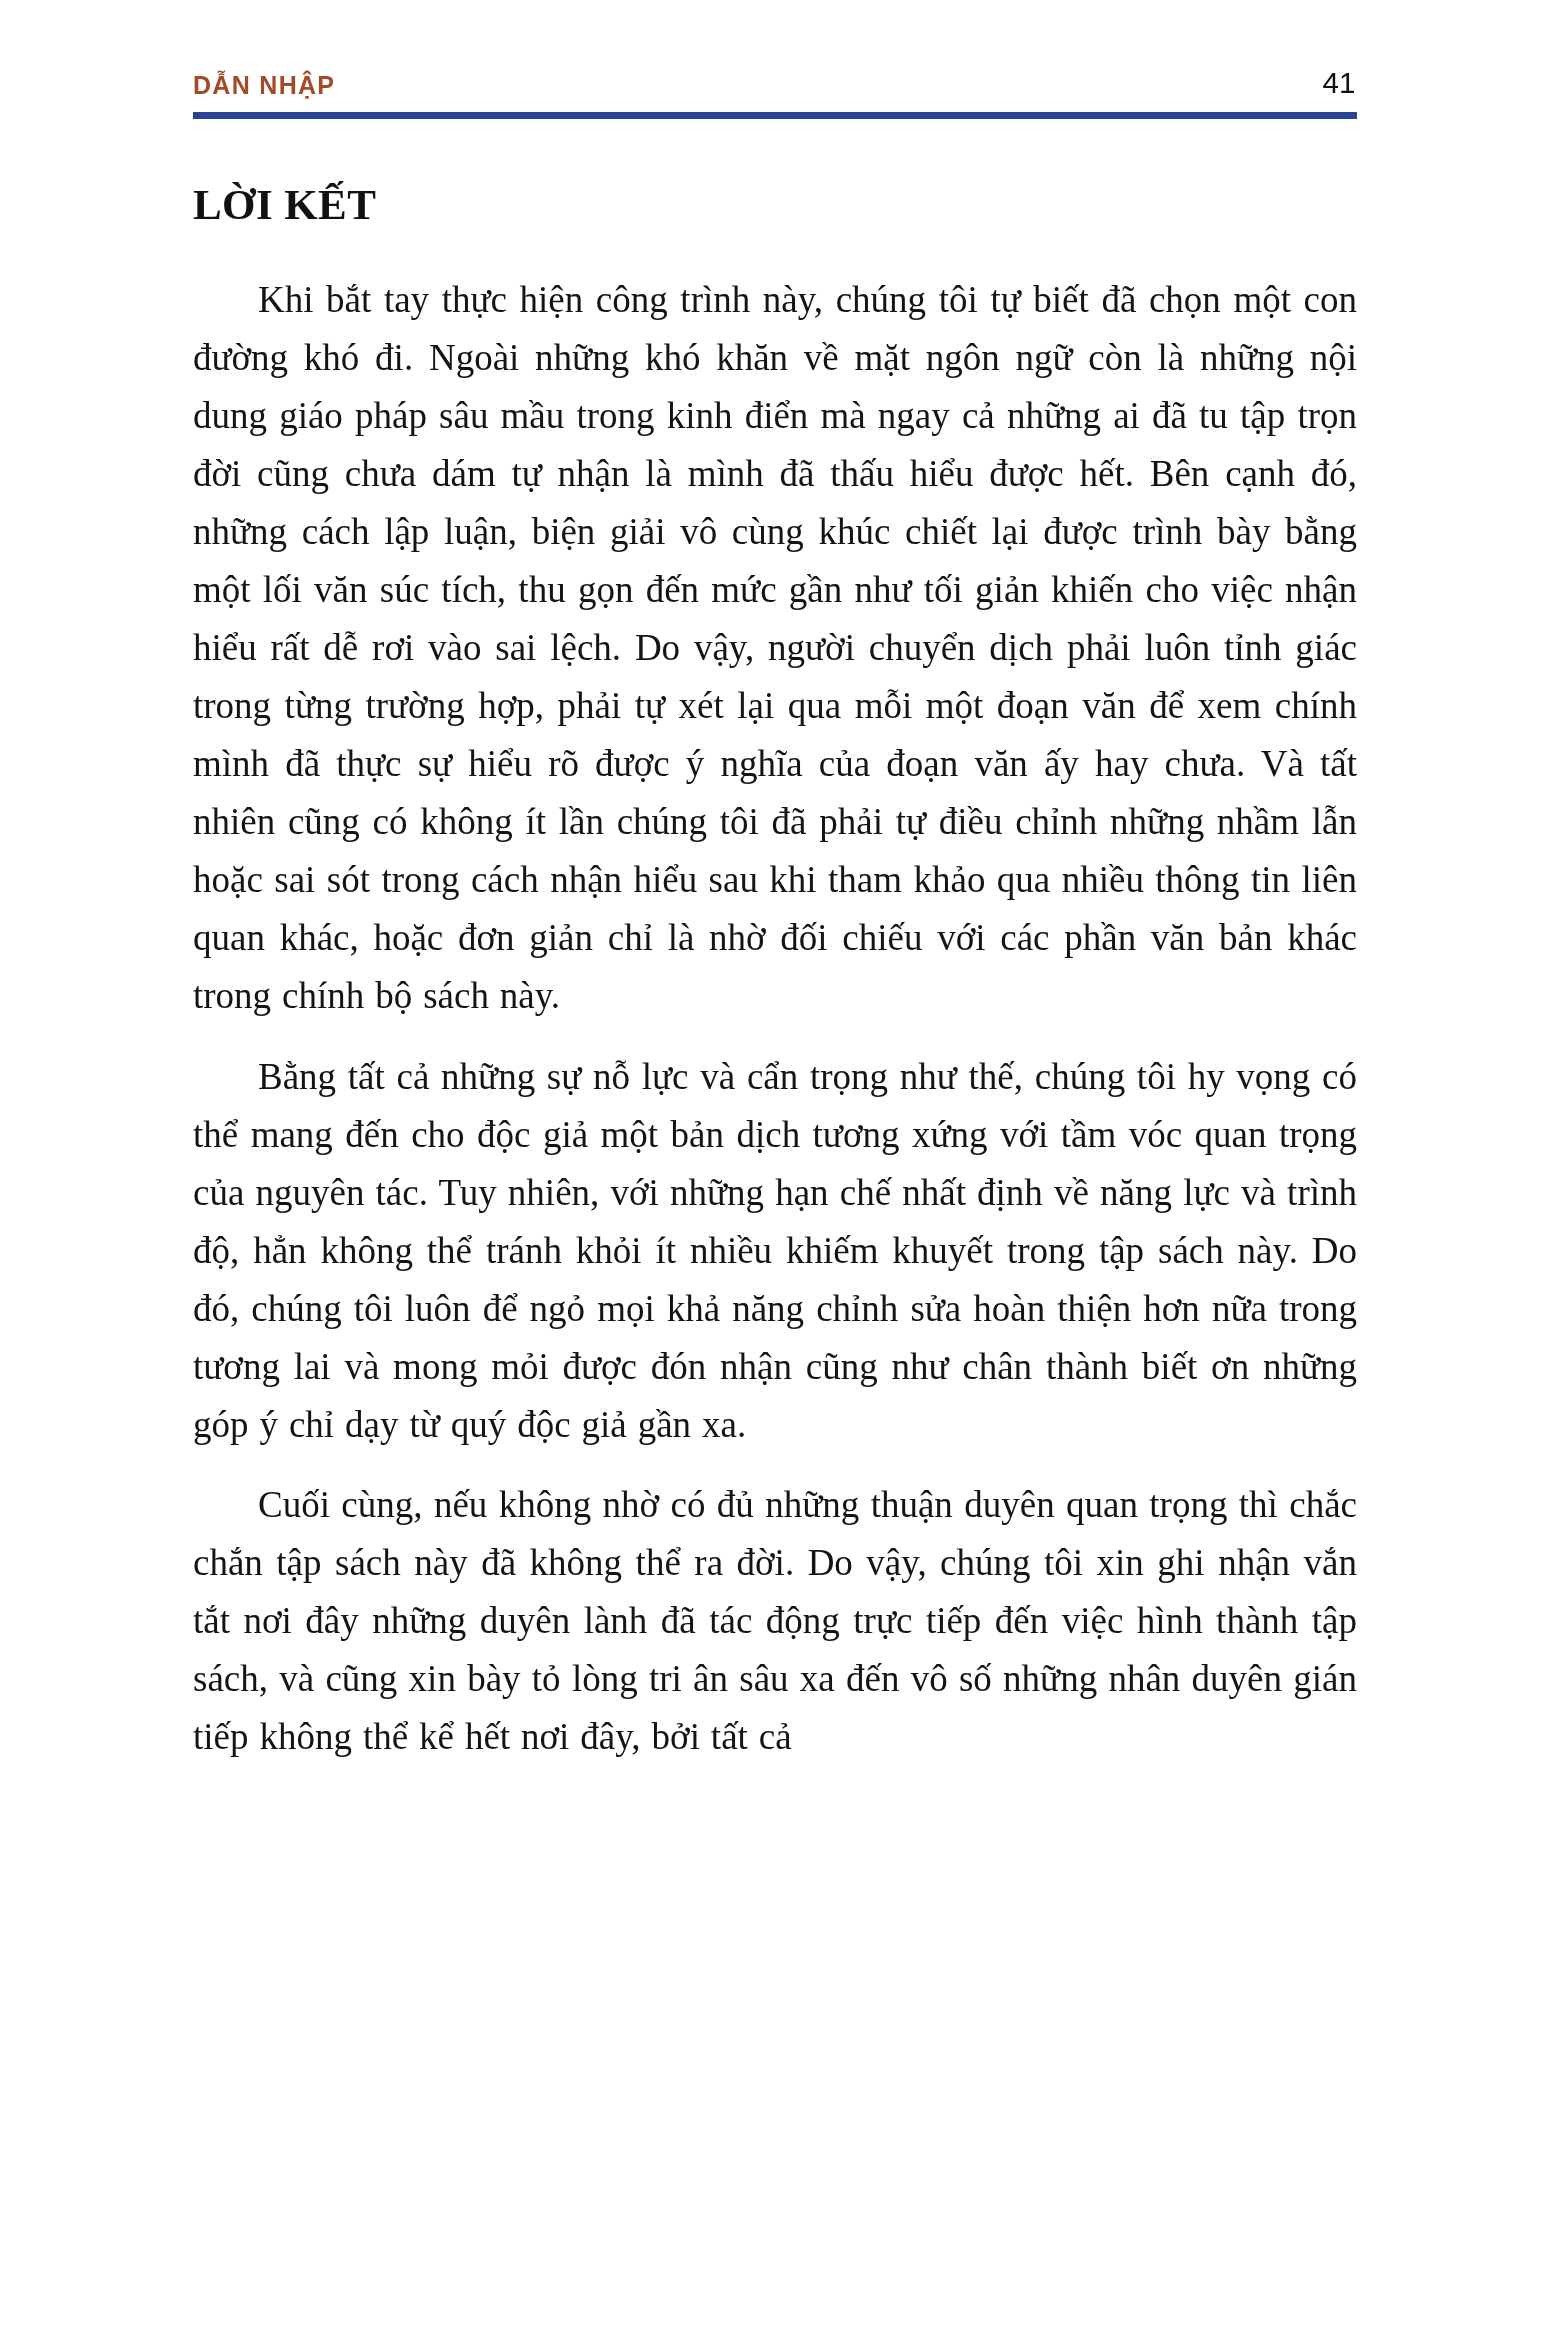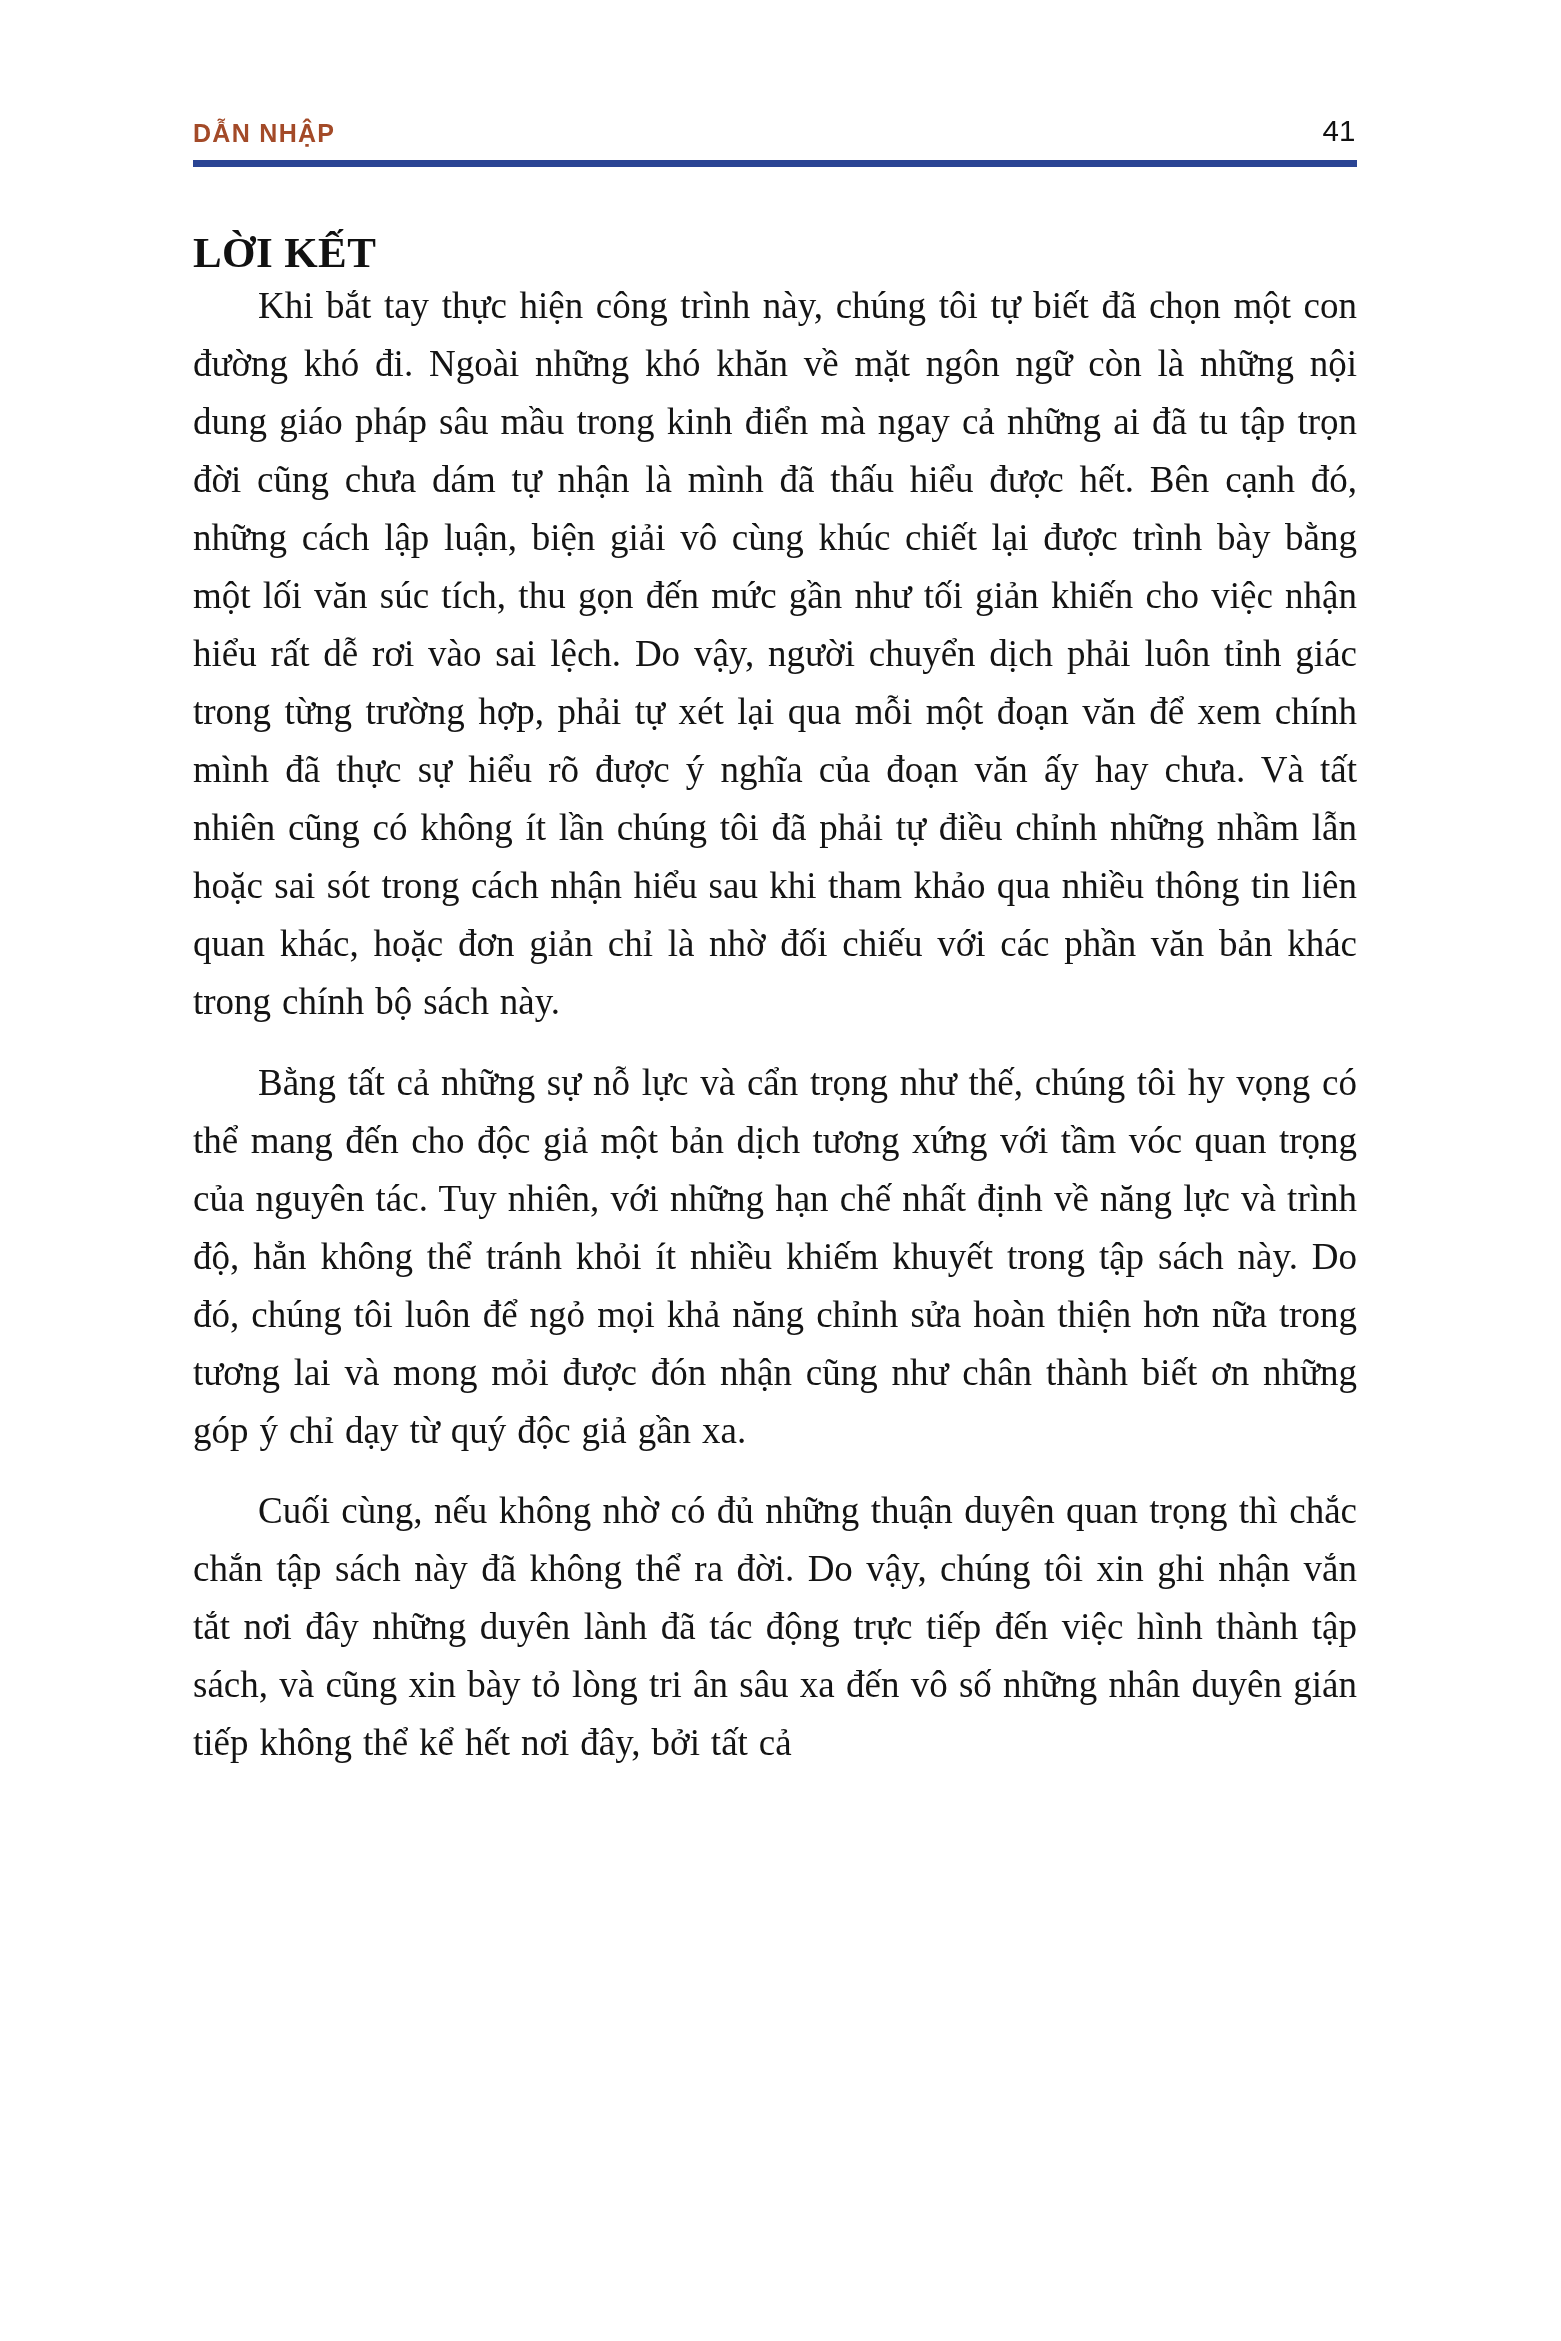--- a/index.html
+++ b/index.html
@@ -9,21 +9,21 @@
     height: 2342px;
     position: relative;
     font-family: "Liberation Serif", serif;
     color: #111111;
   }
   .page {
     position: absolute;
     top: 0; left: 0;
     width: 1561px;
     height: 2342px;
-    padding: 114px 204px 0 193px;
+    padding: 66px 204px 0 193px;
     background: #ffffff;
   }
   
   .running-header {
     display: flex;
     justify-content: space-between;
     align-items: flex-end;
     padding-bottom: 12px;
     border-bottom: 7.8px solid #2A4494;
   }
@@ -44,20 +44,21 @@
   
   .section-title {
     margin-top: 61px;
     font-family: "Liberation Serif", serif;
     font-weight: bold;
     font-size: 43px;
     letter-spacing: 0.4px;
     color: #111111;
   }
   .body-text {
+    margin-top: 42px;
   }
   .body-text p {
     font-size: 37px;
     line-height: 58px;
     text-align: justify;
     text-indent: 65px;
     margin-bottom: 22.6px;
     word-spacing: 1.7px;
     color: #141414;
   }

